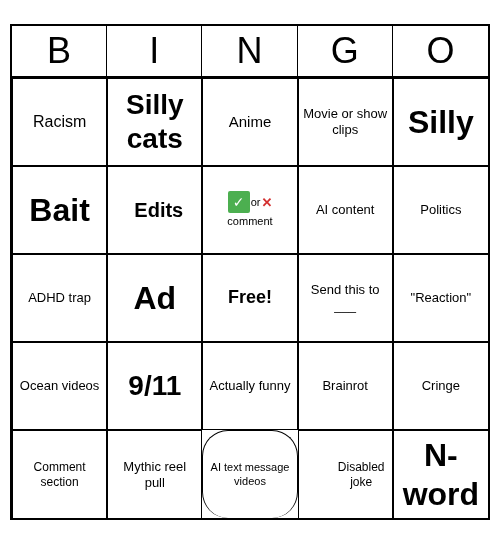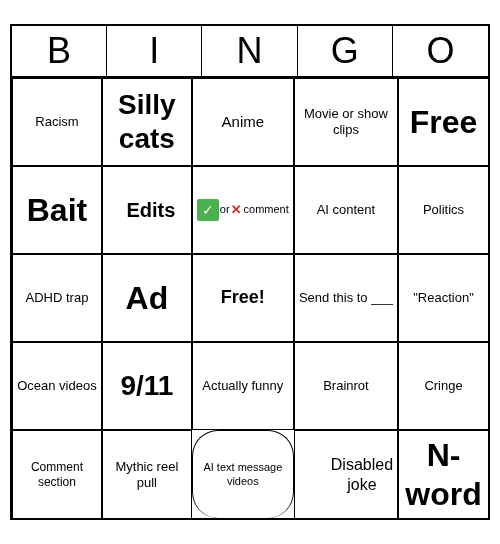--- a/index.html
+++ b/index.html
@@ -84,21 +84,21 @@
     }
 
     .free-cell {
       font-size: 18px;
       font-weight: bold;
       text-align: right;
     }
 
     .or-x-comment {
       display: flex;
-      flex-direction: row;
+      flex-direction: column;
       align-items: center;
       justify-content: center;
       font-size: 11px;
       gap: 2px;
     }
 
     .checkbox-icon {
       width: 22px;
       height: 22px;
       background: #4caf50;
@@ -133,25 +133,25 @@
 <div class="bingo-card">
   <div class="bingo-header">
     <div class="bingo-letter">B</div>
     <div class="bingo-letter">I</div>
     <div class="bingo-letter">N</div>
     <div class="bingo-letter">G</div>
     <div class="bingo-letter">O</div>
   </div>
   <div class="bingo-grid">
 
-    <div class="bingo-cell" style="font-size:13px;">Racism</div>
+    <div class="bingo-cell" style="font-size:16px;">Racism</div>
     <div class="bingo-cell large-text">Silly cats</div>
     <div class="bingo-cell" style="font-size:15px;">Anime</div>
     <div class="bingo-cell">Movie or show clips</div>
-    <div class="bingo-cell xlarge-text">Free</div>
+    <div class="bingo-cell xlarge-text">Silly</div>
 
     <div class="bingo-cell xlarge-text">Bait</div>
     <div class="bingo-cell medium-text">Edits</div>
     <div class="bingo-cell">
       <div class="or-x-comment">
         <div class="or-x-row">
           <div class="checkbox-icon"></div>
           <span style="font-size:11px;"> or </span>
           <span class="x-text">✕</span>
         </div>
@@ -169,16 +169,16 @@
 
     <div class="bingo-cell">Ocean videos</div>
     <div class="bingo-cell large-text">9/11</div>
     <div class="bingo-cell">Actually funny</div>
     <div class="bingo-cell">Brainrot</div>
     <div class="bingo-cell">Cringe</div>
 
     <div class="bingo-cell" style="font-size:12px;">Comment section</div>
     <div class="bingo-cell">Mythic reel pull</div>
     <div class="bingo-cell" style="font-size:11px;border-radius:26px;">AI text message videos</div>
-    <div class="bingo-cell" style="font-size:16px;padding-left:36px;">Disabled joke</div>
+    <div class="bingo-cell" style="font-size:12px;padding-left:36px;">Disabled joke</div>
     <div class="bingo-cell xlarge-text">N-word</div>
   </div>
 </div>
 
 </body></html>

